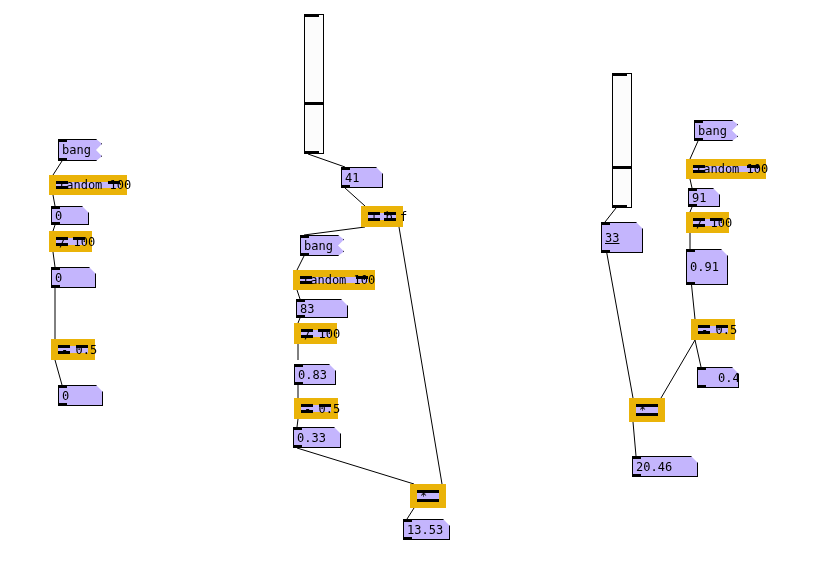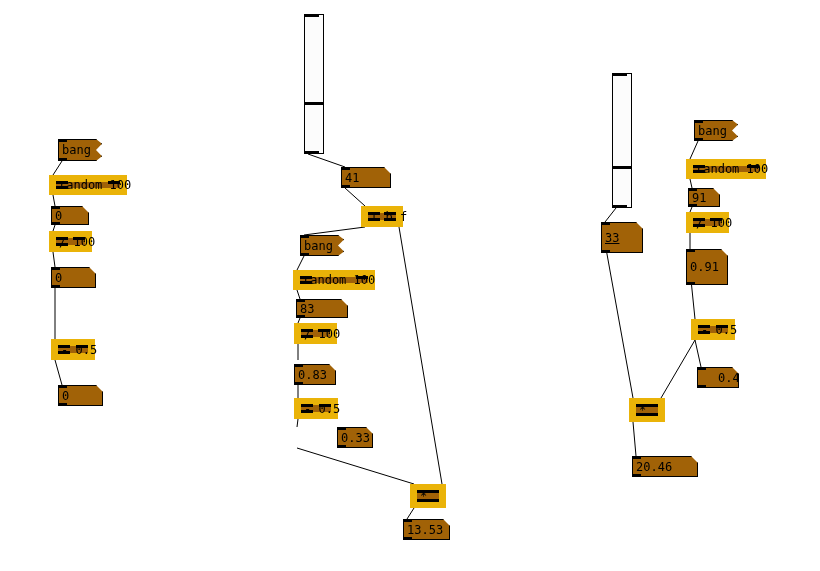--- a/index.html
+++ b/index.html
@@ -17,21 +17,21 @@
   }
   #wires {
     position: absolute;
     left: 0; top: 0;
     width: 820px; height: 571px;
     pointer-events: none;
   }
   .node {
     position: absolute;
     box-sizing: border-box;
-    background: #a16207;
+    background: #c4b5fd;
     color: #000000;
     font-family: "DejaVu Sans Mono", monospace;
     font-size: 12px;
     line-height: 1;
     white-space: pre;
     display: flex;
     align-items: center;
     letter-spacing: 0px;
   }
   
@@ -133,29 +133,29 @@
     <div class="node num" style="left: 51px; top: 206px; width: 38px; height: 19px;"><span class="label">0</span><div class="nub in-l small"></div><div class="nub out-l small"></div></div>
     <div class="node obj" style="left: 49px; top: 231px; width: 43px; height: 21px;"><span class="label">/ 100</span><div class="nub in-l"></div><div class="nub out-l"></div><div class="nub in-r"></div></div>
     <div class="node num" style="left: 51px; top: 267px; width: 45px; height: 21px;"><span class="label">0</span><div class="nub in-l small"></div><div class="nub out-l small"></div></div>
     <div class="node obj" style="left: 51px; top: 339px; width: 44px; height: 21px;"><span class="label">- 0.5</span><div class="nub in-l"></div><div class="nub out-l"></div><div class="nub in-r"></div></div>
     <div class="node num" style="left: 58px; top: 385px; width: 45px; height: 21px;"><span class="label">0</span><div class="nub in-l small"></div><div class="nub out-l small"></div></div>
     <div class="vsl" style="left: 304px; top: 14px; width: 20px; height: 140px;">
       <div class="knob" style="top: 87px;"></div>
       <div class="nub in-l" style="width: 14px;"></div>
       <div class="nub out-l" style="width: 14px;"></div>
     </div>
-    <div class="node num" style="left: 341px; top: 167px; width: 50px; height: 21px;"><span class="label">41</span><div class="nub in-l small"></div><div class="nub out-l small"></div></div>
+    <div class="node num" style="left: 341px; top: 167px; width: 42px; height: 21px;"><span class="label">41</span><div class="nub in-l small"></div><div class="nub out-l small"></div></div>
     <div class="node obj" style="left: 361px; top: 206px; width: 42px; height: 21px;"><span class="label">t b f</span><div class="nub in-l"></div><div class="nub out-l"></div><div class="nub in-r"></div><div class="nub out-r"></div></div>
     <div class="node msg" style="left: 300px; top: 235px; width: 44px; height: 21px;"><span class="label">bang</span><div class="nub in-l small"></div><div class="nub out-l small"></div></div>
     <div class="node obj" style="left: 293px; top: 270px; width: 82px; height: 20px;"><span class="label">random 100</span><div class="nub in-l"></div><div class="nub out-l"></div><div class="nub in-r"></div></div>
     <div class="node num" style="left: 296px; top: 299px; width: 52px; height: 19px;"><span class="label">83</span><div class="nub in-l small"></div><div class="nub out-l small"></div></div>
     <div class="node obj" style="left: 294px; top: 323px; width: 43px; height: 21px;"><span class="label">/ 100</span><div class="nub in-l"></div><div class="nub out-l"></div><div class="nub in-r"></div></div>
     <div class="node num" style="left: 294px; top: 364px; width: 42px; height: 21px;"><span class="label">0.83</span><div class="nub in-l small"></div><div class="nub out-l small"></div></div>
     <div class="node obj" style="left: 294px; top: 398px; width: 44px; height: 21px;"><span class="label">- 0.5</span><div class="nub in-l"></div><div class="nub out-l"></div><div class="nub in-r"></div></div>
-    <div class="node num" style="left: 293px; top: 427px; width: 36px; height: 21px; margin-left: 44px;"><span class="label">0.33</span><div class="nub in-l small"></div><div class="nub out-l small"></div></div>
+    <div class="node num" style="left: 293px; top: 427px; width: 48px; height: 21px;"><span class="label">0.33</span><div class="nub in-l small"></div><div class="nub out-l small"></div></div>
     <div class="node obj" style="left: 410px; top: 484px; width: 36px; height: 24px;"><span class="label">*</span><div class="nub in-l"></div><div class="nub out-l"></div><div class="nub in-r"></div><div class="nub out-r"></div></div>
     <div class="node num" style="left: 403px; top: 519px; width: 47px; height: 21px;"><span class="label">13.53</span><div class="nub in-l small"></div><div class="nub out-l small"></div></div>
     <div class="vsl" style="left: 612px; top: 73px; width: 20px; height: 135px;">
       <div class="knob" style="top: 92px;"></div>
       <div class="nub in-l" style="width: 14px;"></div>
       <div class="nub out-l" style="width: 14px;"></div>
     </div>
     <div class="node num" style="left: 601px; top: 222px; width: 42px; height: 31px; text-decoration: underline;"><span class="label">33</span><div class="nub in-l small"></div><div class="nub out-l small"></div></div>
     <div class="node msg" style="left: 694px; top: 120px; width: 44px; height: 21px;"><span class="label">bang</span><div class="nub in-l small"></div><div class="nub out-l small"></div></div>
     <div class="node obj" style="left: 686px; top: 159px; width: 80px; height: 20px;"><span class="label">random 100</span><div class="nub in-l"></div><div class="nub out-l"></div><div class="nub in-r"></div></div>

